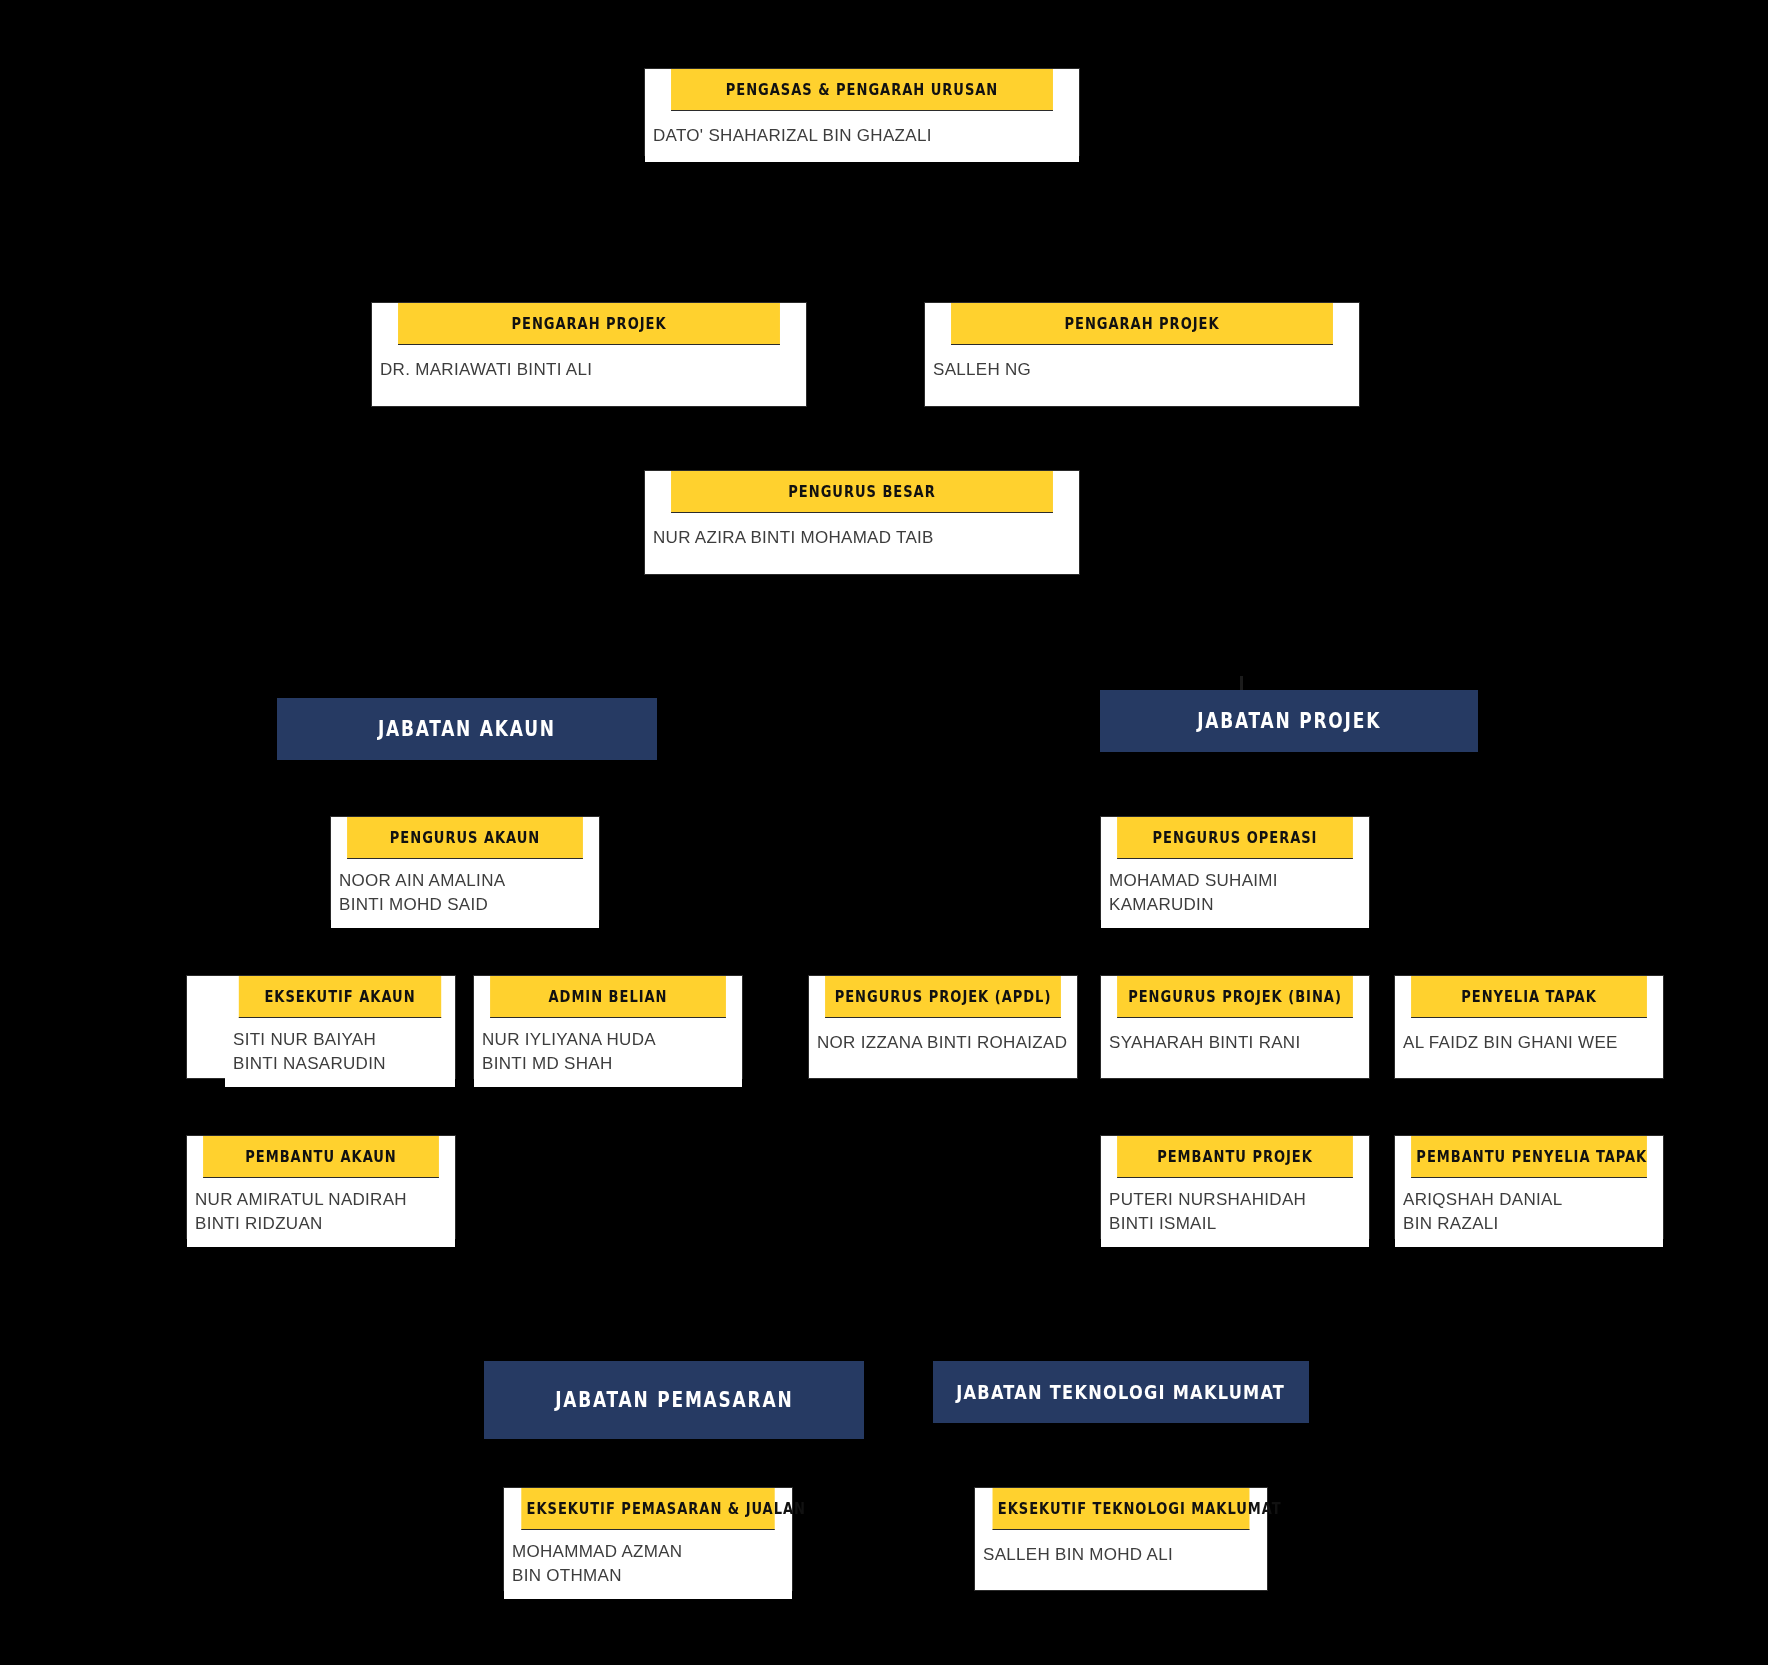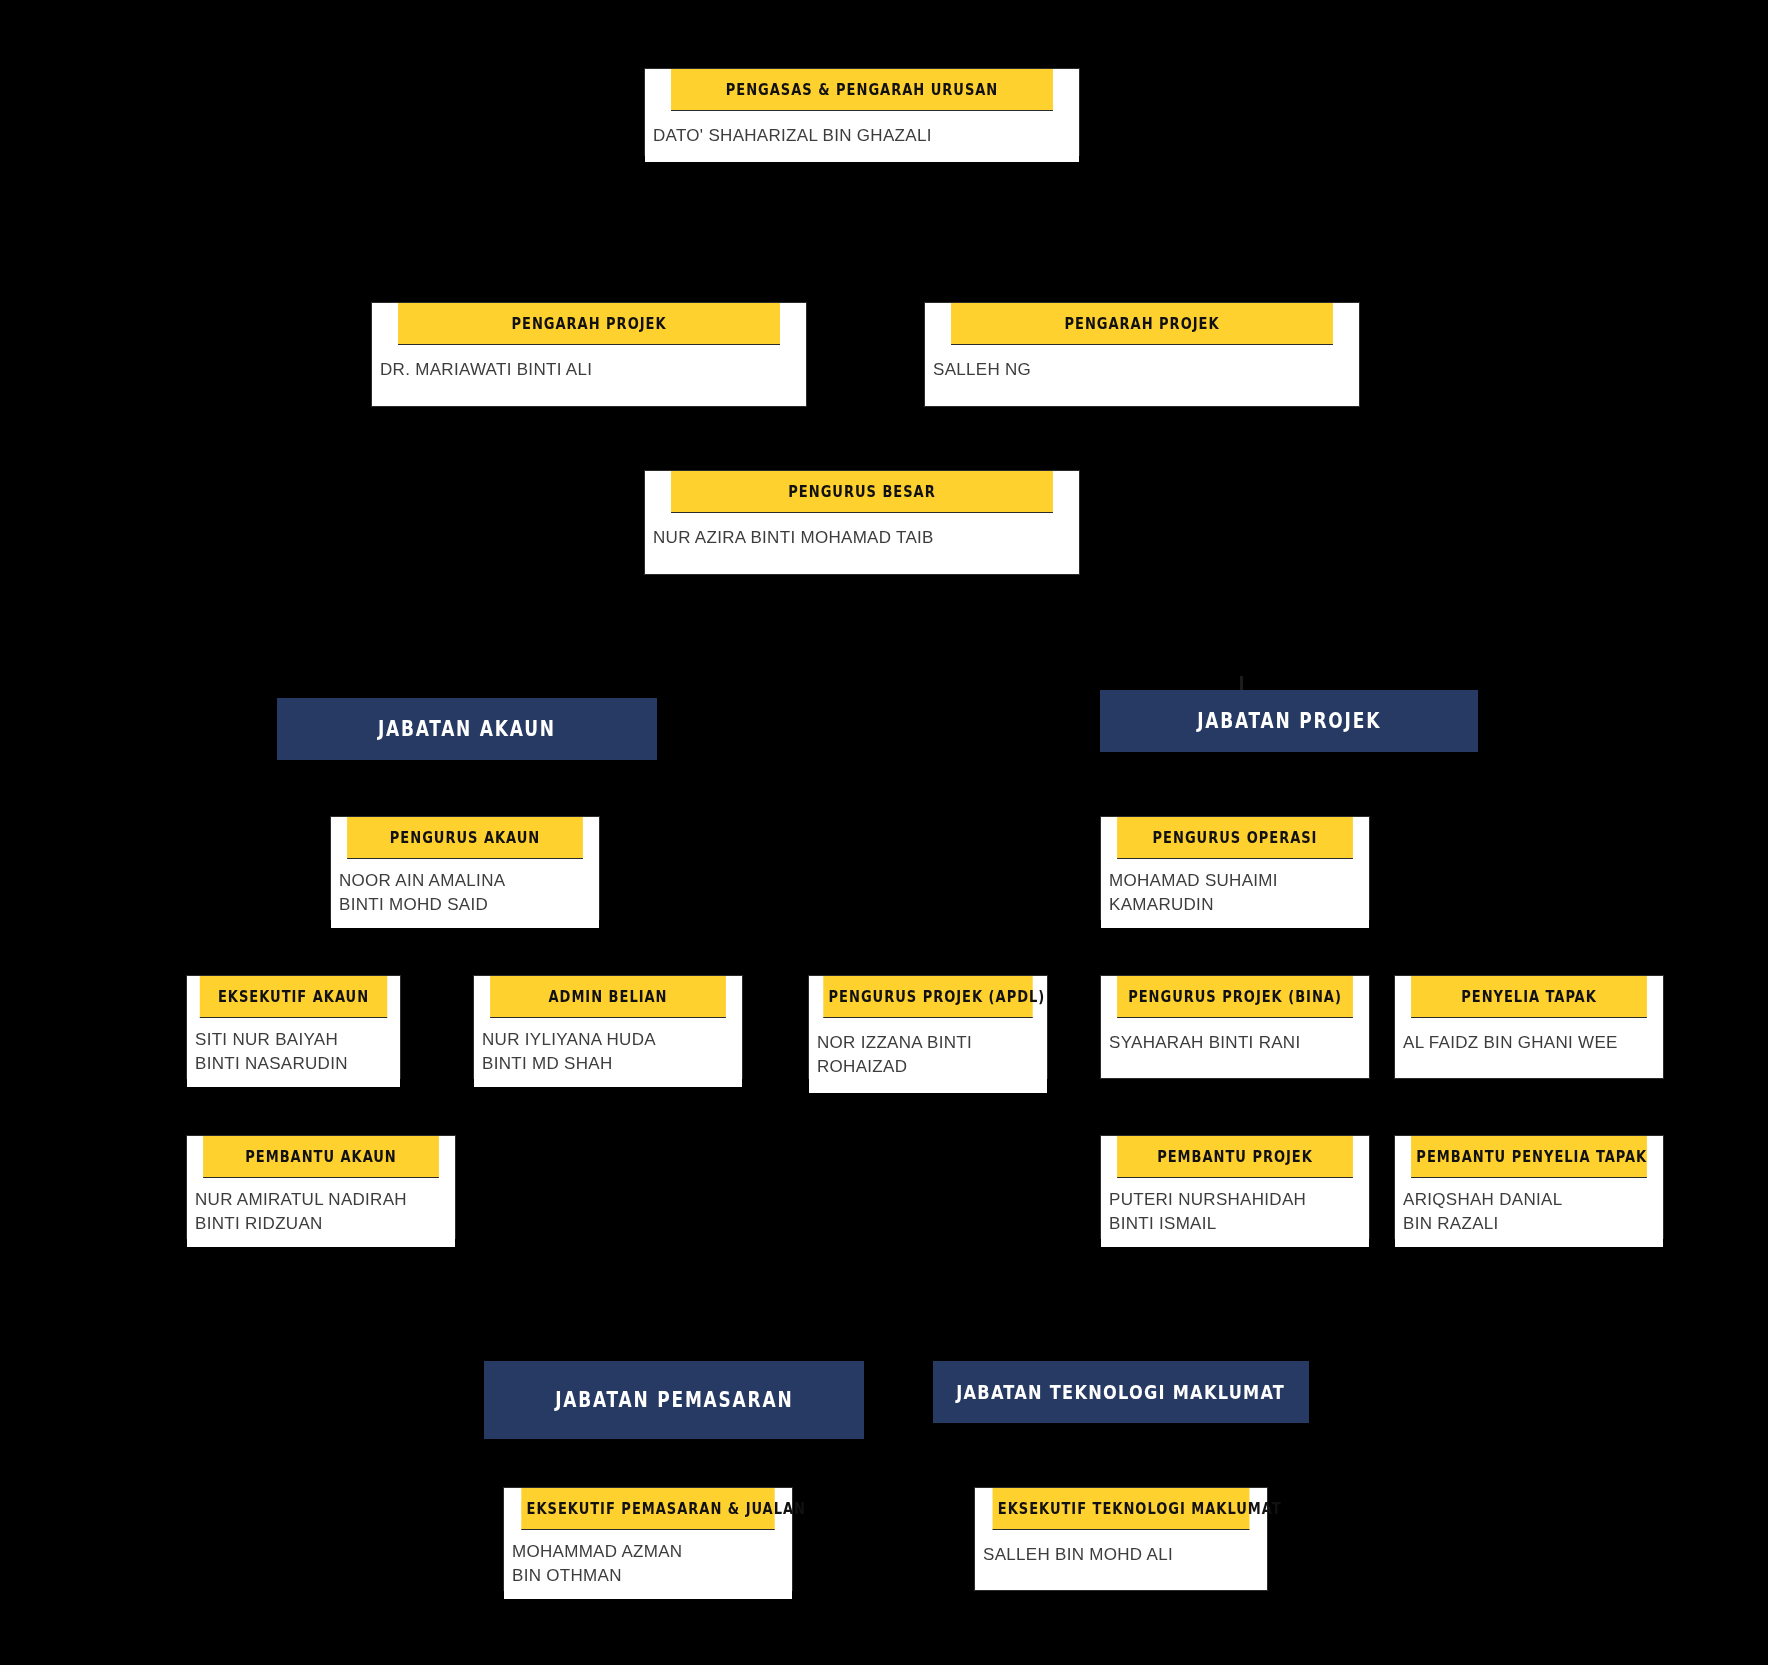--- a/index.html
+++ b/index.html
@@ -124,33 +124,33 @@
     <div class="node-name">NOOR AIN AMALINA
 BINTI MOHD SAID</div>
   </div>
 
   <div class="node two-line" style="left:1100px; top:816px; width:270px; height:104px;">
     <div class="node-title">PENGURUS OPERASI</div>
     <div class="node-name">MOHAMAD SUHAIMI
 KAMARUDIN</div>
   </div>
 
-  <div class="node two-line" style="left:186px; top:975px; width:215px; height:104px;">
+  <div class="node two-line" style="left:186px; top:975px; width:270px; height:104px;padding-left:38px;">
     <div class="node-title">EKSEKUTIF AKAUN</div>
     <div class="node-name">SITI NUR BAIYAH
 BINTI NASARUDIN</div>
   </div>
 
   <div class="node two-line" style="left:473px; top:975px; width:270px; height:104px;">
     <div class="node-title">ADMIN BELIAN</div>
     <div class="node-name">NUR IYLIYANA HUDA
 BINTI MD SHAH</div>
   </div>
 
-  <div class="node" style="left:808px; top:975px; width:240px; height:104px;">
+  <div class="node" style="left:808px; top:975px; width:270px; height:104px;">
     <div class="node-title">PENGURUS PROJEK (APDL)</div>
     <div class="node-name">NOR IZZANA BINTI ROHAIZAD</div>
   </div>
 
   <div class="node" style="left:1100px; top:975px; width:270px; height:104px;">
     <div class="node-title">PENGURUS PROJEK (BINA)</div>
     <div class="node-name">SYAHARAH BINTI RANI</div>
   </div>
 
   <div class="node" style="left:1394px; top:975px; width:270px; height:104px;">

